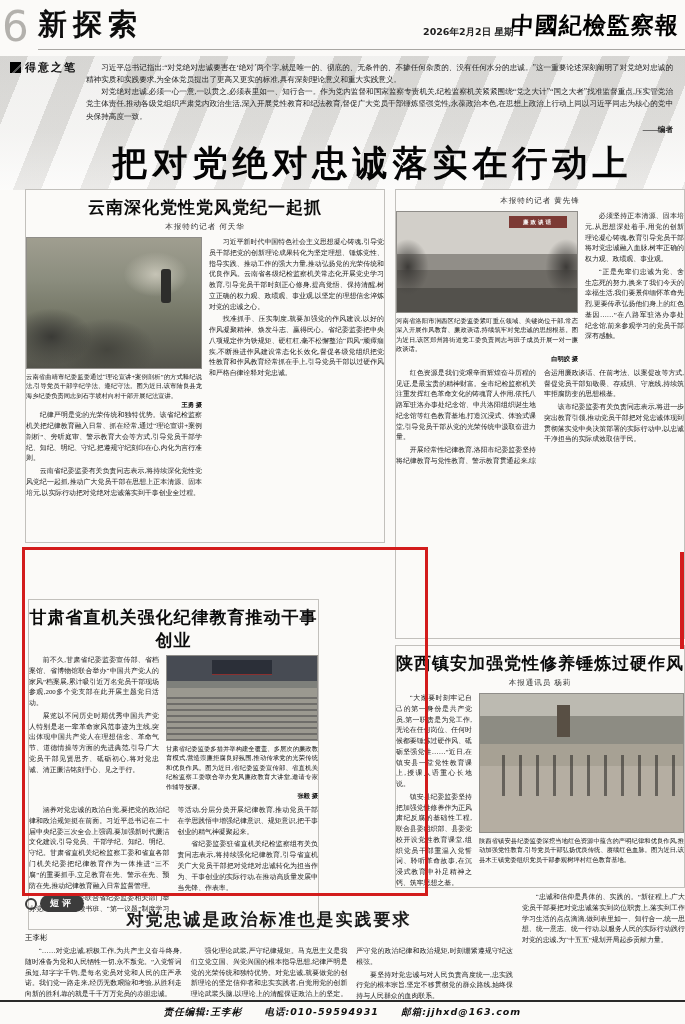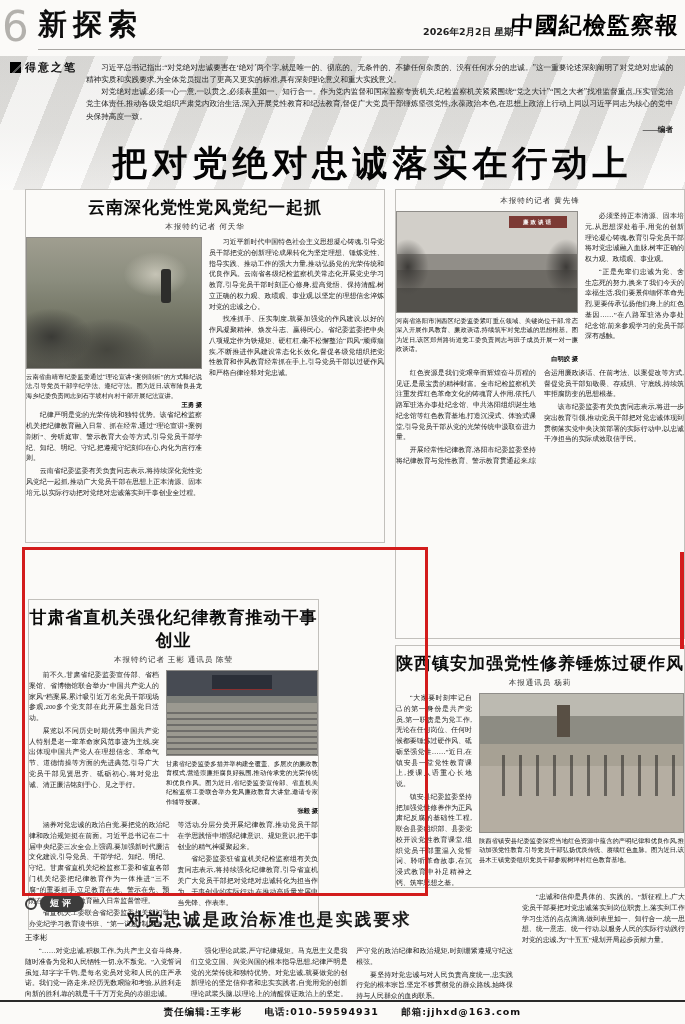--- a/index.html
+++ b/index.html
@@ -75,21 +75,21 @@
   .comm-badge{position:absolute;left:0;top:3px;display:flex;align-items:center;gap:3px;}
   .ring-icon{width:8px;height:8px;border:2px solid #3c3c3c;border-radius:50%;display:inline-block;}
   .badge-pill{background:#3c3c3c;color:#fff;border-radius:10px;padding:2px 10px;
      font:700 9px "DejaVu Sans",sans-serif;letter-spacing:3px;}
   .comm-title{margin:16px 0 2px;text-align:center;font:900 17px "DejaVu Sans",sans-serif;letter-spacing:2px;}
   .comm-author{text-align:left;font-size:7.5px;margin-bottom:3px;}
   
   .foot-rule{position:absolute;left:0;right:0;top:1000px;height:2px;background:#2a2a2a;}
   .foot-text{position:absolute;left:0;right:0;top:1006px;text-align:center;
      font:700 9.5px "DejaVu Sans",sans-serif;color:#111;letter-spacing:1px;}
-  .foot-text span{margin:16px 9px;}
+  .foot-text span{margin:16px 9px;font-style:italic;}
 </style>
 </head>
 <body>
 
 <div class="page">
 
   <div class="pageno">6</div>
   <div class="section-title">新探索</div>
   <div class="mast-rule"></div>
   <div class="mast-date">2026年2月2日 星期一</div>
@@ -147,21 +147,20 @@
     </div>
     <div class="cols2">
       <p class="bt">红色资源是我们党艰辛而辉煌奋斗历程的见证,是最宝贵的精神财富。全市纪检监察机关注重发挥红色革命文化的铸魂育人作用,依托八路军驻洛办事处纪念馆、中共洛阳组织诞生地纪念馆等红色教育基地,打造沉浸式、体验式课堂,引导党员干部从党的光荣传统中汲取奋进力量。</p>
       <p class="bt">开展经常性纪律教育,洛阳市纪委监委坚持将纪律教育与党性教育、警示教育贯通起来,综合运用廉政谈话、任前考法、以案促改等方式,督促党员干部知敬畏、存戒惧、守底线,持续筑牢拒腐防变的思想根基。</p>
       <p class="bt">该市纪委监委有关负责同志表示,将进一步突出教育引领,推动党员干部把对党忠诚体现到贯彻落实党中央决策部署的实际行动中,以忠诚干净担当的实际成效取信于民。</p>
     </div>
   </div>
 
   <div class="box" id="art-gansu">
     <h2 class="art-title">甘肃省直机关强化纪律教育推动干事创业</h2>
-    <div class="byline">本报特约记者 王彬 通讯员 陈莹</div>
     <div class="split">
       <div style="flex:1;">
         <p class="bt">前不久,甘肃省纪委监委宣传部、省档案馆、省博物馆联合举办“中国共产党人的家风”档案展,累计吸引近万名党员干部现场参观,200多个党支部在此开展主题党日活动。</p>
         <p class="bt">展览以不同历史时期优秀中国共产党人特别是老一辈革命家风范事迹为主线,突出体现中国共产党人在理想信念、革命气节、道德情操等方面的先进典范,引导广大党员干部见贤思齐、砥砺初心,将对党忠诚、清正廉洁铭刻于心、见之于行。</p>
       </div>
       <div style="width:152px;flex:none;">
         <div class="photo ph-gansu">
           <div class="ph-screen"></div>
           <div class="ph-rows"></div>
         </div>

